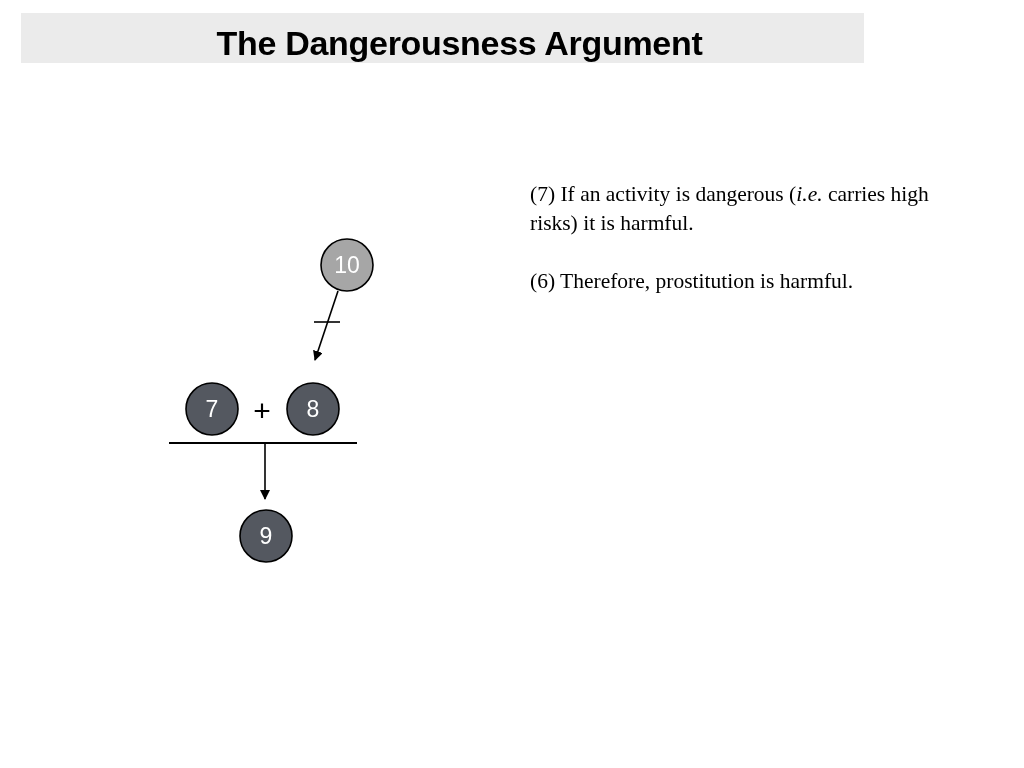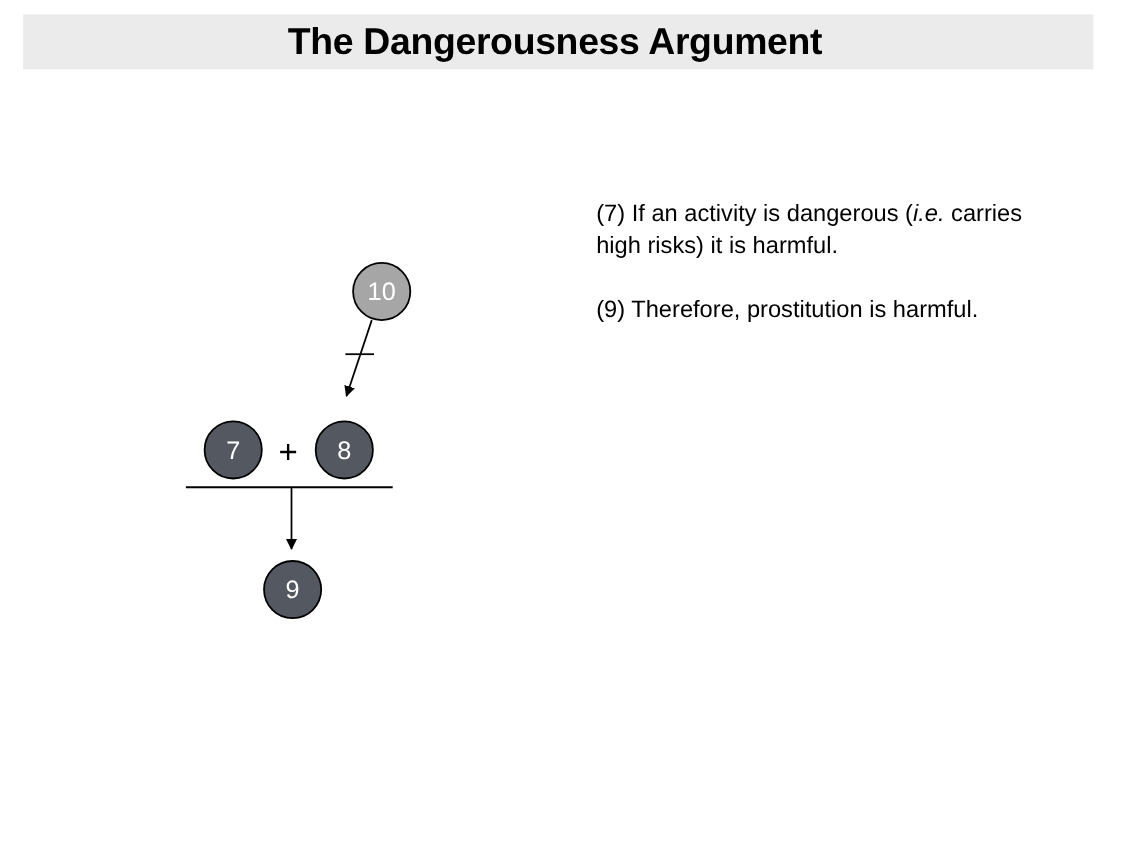--- a/index.html
+++ b/index.html
@@ -2,36 +2,36 @@
 <html><head>
   <meta charset="utf-8">
   <style>
     html, body { margin: 0; padding: 0; }
     body {
       width: 1024px; height: 768px; background: #ffffff;
       position: relative; overflow: hidden;
       font-family: "Liberation Sans", sans-serif; color: #000;
     }
     .title-band {
-      position: absolute; left: 21px; top: 13px; width: 973px; height: 50px;
-      background: #ebebeb; display: flex; align-items: center; justify-content: center;
+      position: absolute; left: 21px; top: 13px; width: 803px; height: 50px;
+      background: #ebebeb; display: flex; align-items: flex-end; justify-content: center; padding-left: 40px;
     }
     .title {
       font-weight: bold; font-size: 34px; letter-spacing: -0.3px; margin-left: -6px;
     }
     .diagram { position: absolute; left: 0; top: 0; }
     .node-label {
       font-family: "Liberation Sans", sans-serif; font-size: 23px; fill: #ffffff;
     }
     .plus { font-family: "Liberation Sans", sans-serif; font-size: 30px; fill: #000; }
     .statements {
       position: absolute; left: 530px; top: 180px; width: 440px;
       font-size: 21.5px; line-height: 29px;
     }
-    .statement { margin: 0 0 29px 12px; }
+    .statement { margin: 0 0 29px 0; font-family: Liberation Serif, serif; }
     .statement em { font-style: italic; }
   </style>
 </head>
 <body>
 
 <div class="title-band">
   <div class="title">The Dangerousness Argument</div>
 </div>
 
 <svg class="diagram" width="1024" height="768" viewBox="0 0 1024 768" xmlns="http://www.w3.org/2000/svg">
@@ -67,14 +67,14 @@
   <line x1="265" y1="443" x2="265" y2="499" stroke="#000" stroke-width="1.6" marker-end="url(#arrowhead)"></line>
 
   <g>
     <circle cx="266" cy="536" r="26" fill="#545860" stroke="#000" stroke-width="1.6"></circle>
     <text class="node-label" x="266" y="544" text-anchor="middle">9</text>
   </g>
 </svg>
 
 <div class="statements">
   <p class="statement"><span>(7) If an activity is dangerous (</span><em>i.e.</em><span> carries high risks) it is harmful.</span></p>
-  <p class="statement">(9) Therefore, prostitution is harmful.</p>
+  <p class="statement">(6) Therefore, prostitution is harmful.</p>
 </div>
 
 </body></html>

